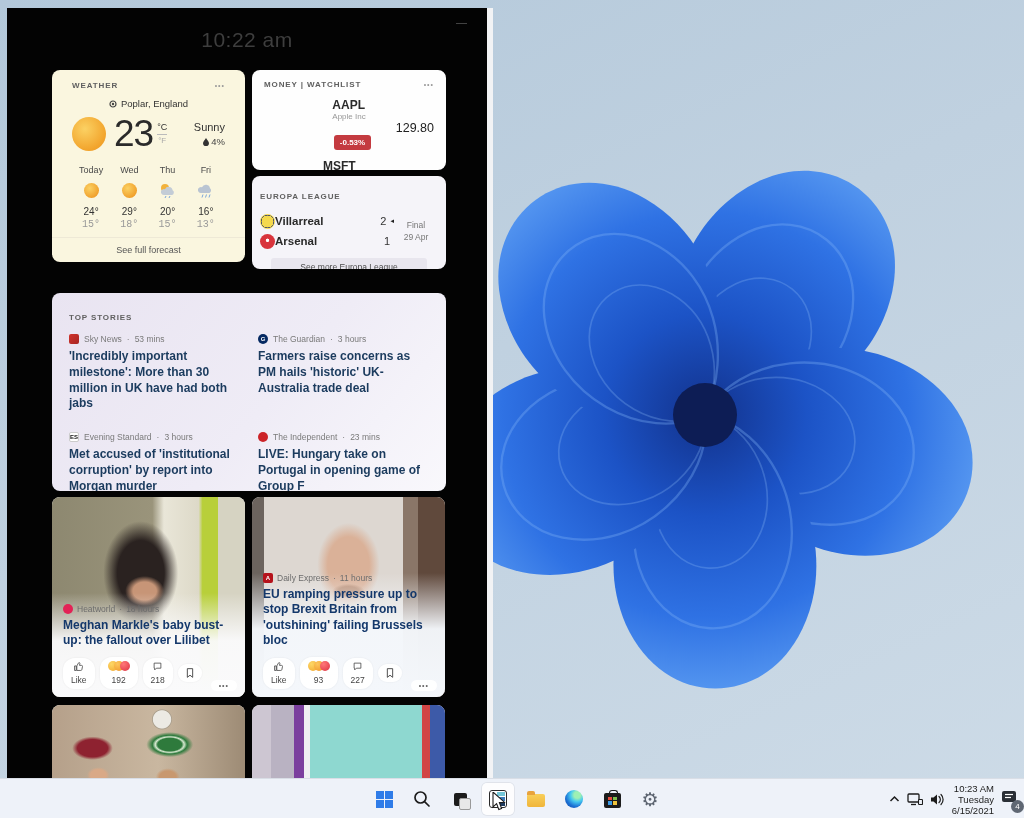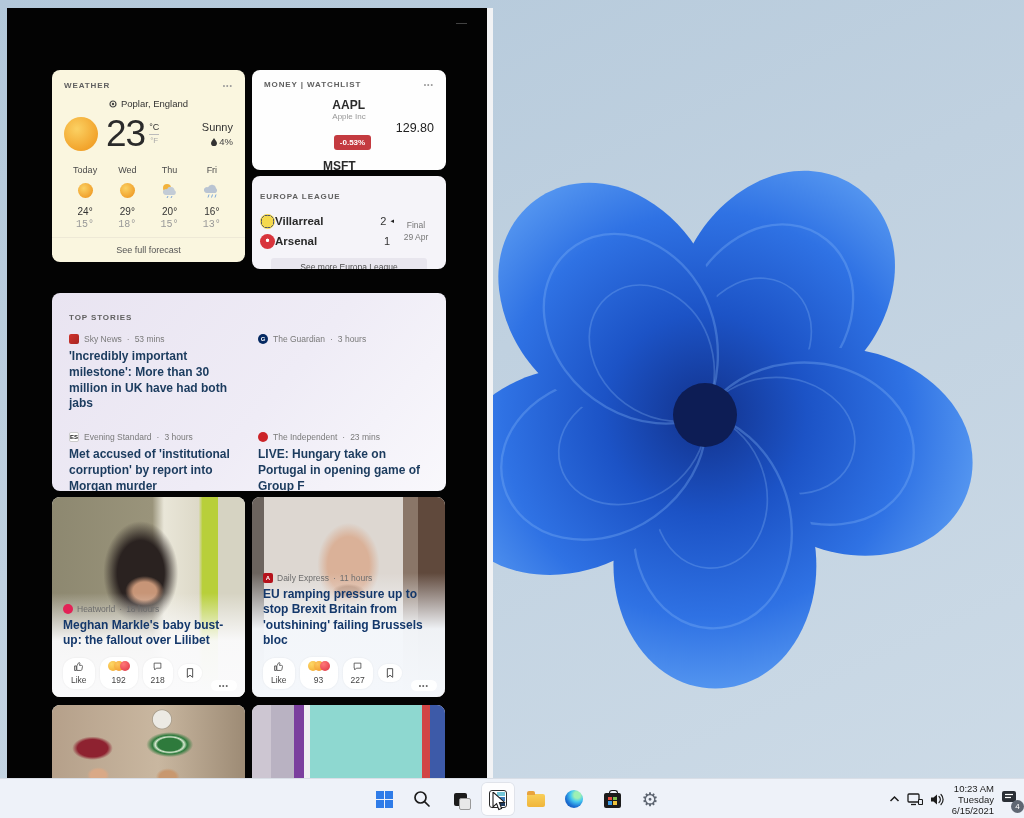--- a/index.html
+++ b/index.html
@@ -13,21 +13,21 @@
   .panel-time { position:absolute; top:20px; left:0; width:100%; text-align:center; font-size:21px; color:#3e3e3e; font-weight:400; letter-spacing:.5px; }
   .panel-min { position:absolute; top:8px; right:20px; font-size:11px; color:#585858; }
   .cards { position:absolute; left:45px; top:62px; width:394px; }
   .row { display:flex; gap:7px; }
   .card { background:#fff; border-radius:8px; position:relative; overflow:hidden; }
 
   .card-title { font-size:8px; font-weight:700; letter-spacing:.9px; color:#606060; }
   .menu-dots { font-size:7px; color:#9a9a9a; letter-spacing:1px; }
 
   
-  .weather { width:193px; height:192px; background:#faf6df; padding:11px 12px; }
+  .weather { width:193px; height:192px; background:#faf6df; padding:11px 20px; }
   .weather-head { display:flex; justify-content:space-between; align-items:center; }
   .weather-loc { display:flex; justify-content:center; align-items:center; gap:4px; margin-top:8px; font-size:9.5px; color:#333; }
   .weather-now { display:flex; align-items:center; margin-top:4px; }
   .sun-big { width:34px; height:34px; border-radius:50%; background:radial-gradient(circle at 38% 35%,#fbd163,#f2a42c 70%,#e8952a); }
   .temp-big { font-size:37px; font-weight:400; color:#2a2a2a; margin-left:8px; letter-spacing:-1px; }
   .temp-units { margin-left:4px; display:flex; flex-direction:column; align-items:center; line-height:1; }
   .unit-c { font-size:9px; color:#333; padding-bottom:2px; border-bottom:1px solid #bbb; }
   .unit-f { font-size:8px; color:#aaa; padding-top:2px; }
   .cond-col { margin-left:auto; text-align:right; }
   .cond-label { font-size:11px; color:#333; }
@@ -194,20 +194,21 @@
           <path d="M0,0 C-75,-40 -95,-170 -20,-240 C40,-295 130,-265 140,-175 C148,-95 90,-20 0,0 Z" fill="none" stroke="#7db3f6" stroke-width="3" opacity=".35" transform="scale(.78)"></path>
           <path d="M0,0 C-75,-40 -95,-170 -20,-240 C40,-295 130,-265 140,-175 C148,-95 90,-20 0,0 Z" fill="none" stroke="#8fc0f8" stroke-width="3" opacity=".28" transform="scale(.56)"></path>
         </g>
       </g>
       <circle r="32" fill="#0d1d55"></circle>
     </g>
   </svg>
 </div>
 
 <div class="panel">
+  <div class="panel-time">10:22 am</div>
   <div class="panel-min">—</div>
 
   <div class="cards">
 
     <div class="row">
       <div class="card weather">
         <div class="weather-head">
           <span class="card-title">WEATHER</span>
           <span class="menu-dots">•••</span>
         </div>
@@ -345,20 +346,21 @@
           </div>
           <div class="story-head">'Incredibly important milestone': More than 30 million in UK have had both jabs</div>
         </div>
         <div>
           <div class="story-src">
             <span class="src-ico ico-guardian">G</span>
             <span>The Guardian</span>
             <span>·</span>
             <span>3 hours</span>
           </div>
+          <div class="story-head">Farmers raise concerns as PM hails 'historic' UK-Australia trade deal</div>
         </div>
         <div>
           <div class="story-src">
             <span class="src-ico ico-es">ES</span>
             <span>Evening Standard</span>
             <span>·</span>
             <span>3 hours</span>
           </div>
           <div class="story-head">Met accused of 'institutional corruption' by report into Morgan murder</div>
         </div>

